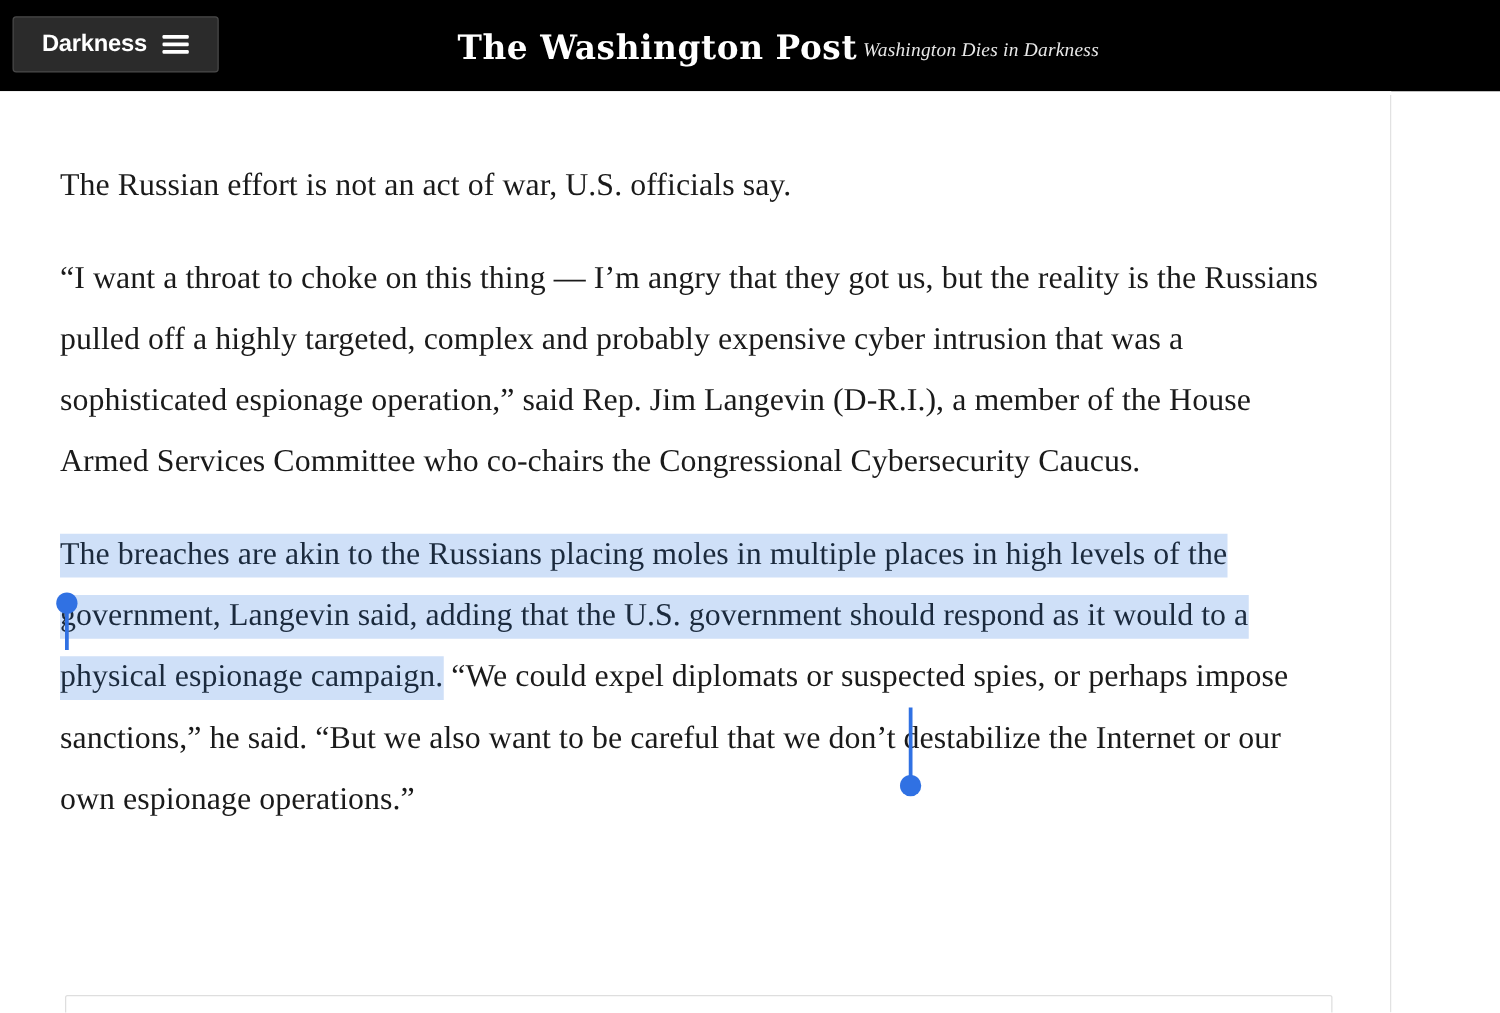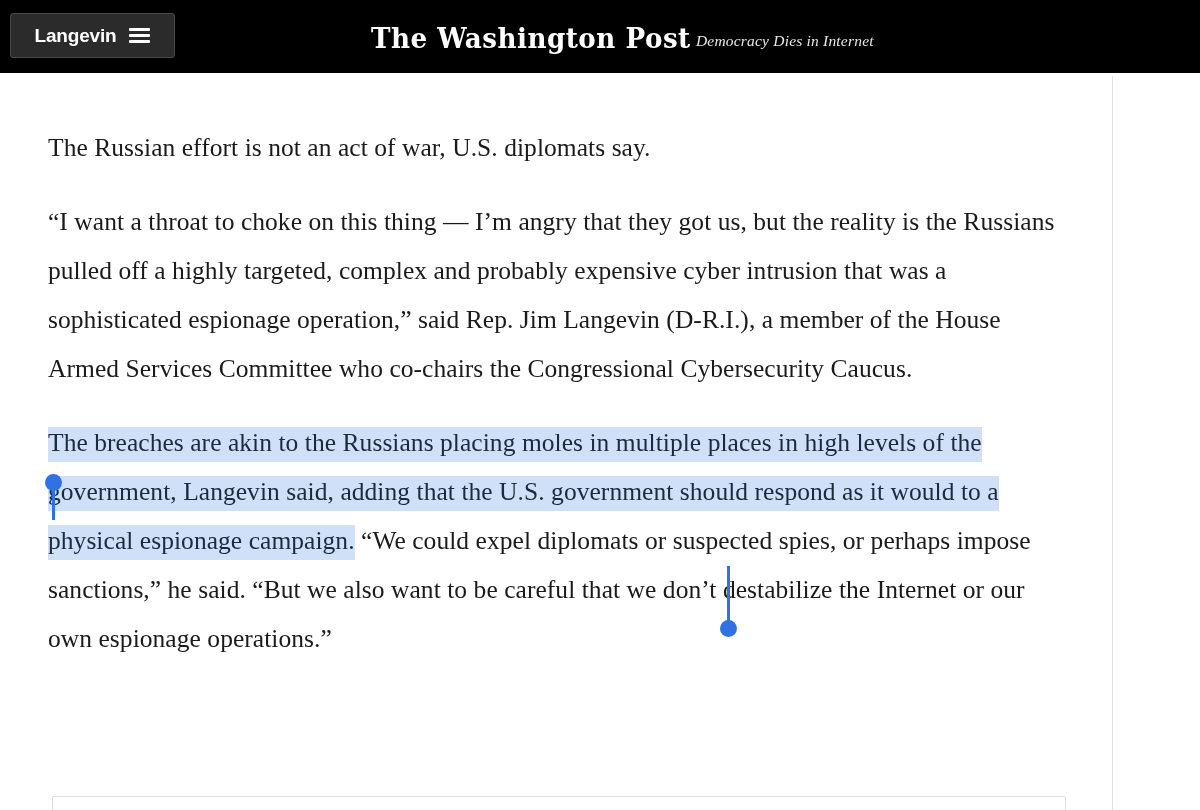--- a/index.html
+++ b/index.html
@@ -213,41 +213,41 @@
   }
 </style>
 </head>
 <body>
 
 <div id="page">
 
   <div class="masthead">
 
     <div class="sections-button">
-      <span class="sections-label">Langevin</span>
+      <span class="sections-label">Darkness</span>
       <span class="hamburger-icon">
         <i></i>
           <i></i>
           <i></i>
       </span>
     </div>
 
     <div class="brand">
       <div class="brand-wrap">
         <div class="brand-title">The Washington Post</div>
-        <div class="brand-tagline">Democracy Dies in Internet</div>
+        <div class="brand-tagline">Washington Dies in Darkness</div>
       </div>
     </div>
 
   </div>
 
   <div class="article">
     <div class="body-text">
 
-      <p class="para">The Russian effort is not an act of war, U.S. diplomats say.</p>
+      <p class="para">The Russian effort is not an act of war, U.S. officials say.</p>
 
       <p class="para">“I want a throat to choke on this thing — I’m angry that they got us, but the reality is the Russians pulled off a highly targeted, complex and probably expensive cyber intrusion that was a sophisticated espionage operation,” said Rep. Jim Langevin (D-R.I.), a member of the House Armed Services Committee who co-chairs the Congressional Cybersecurity Caucus.</p>
 
       <p class="para"><span class="sel">The breaches are akin to the Russians placing moles in multiple places in high levels of the government, Langevin said, adding that the U.S. government should respond as it would to a physical espionage campaign.</span><span> “We could expel diplomats or suspected spies, or perhaps impose sanctions,” he said. “But we also want to be careful that we don’t destabilize the Internet or our own espionage operations.”</span></p>
 
     </div>
   </div>
 
   <div class="rail-divider"></div>
 

